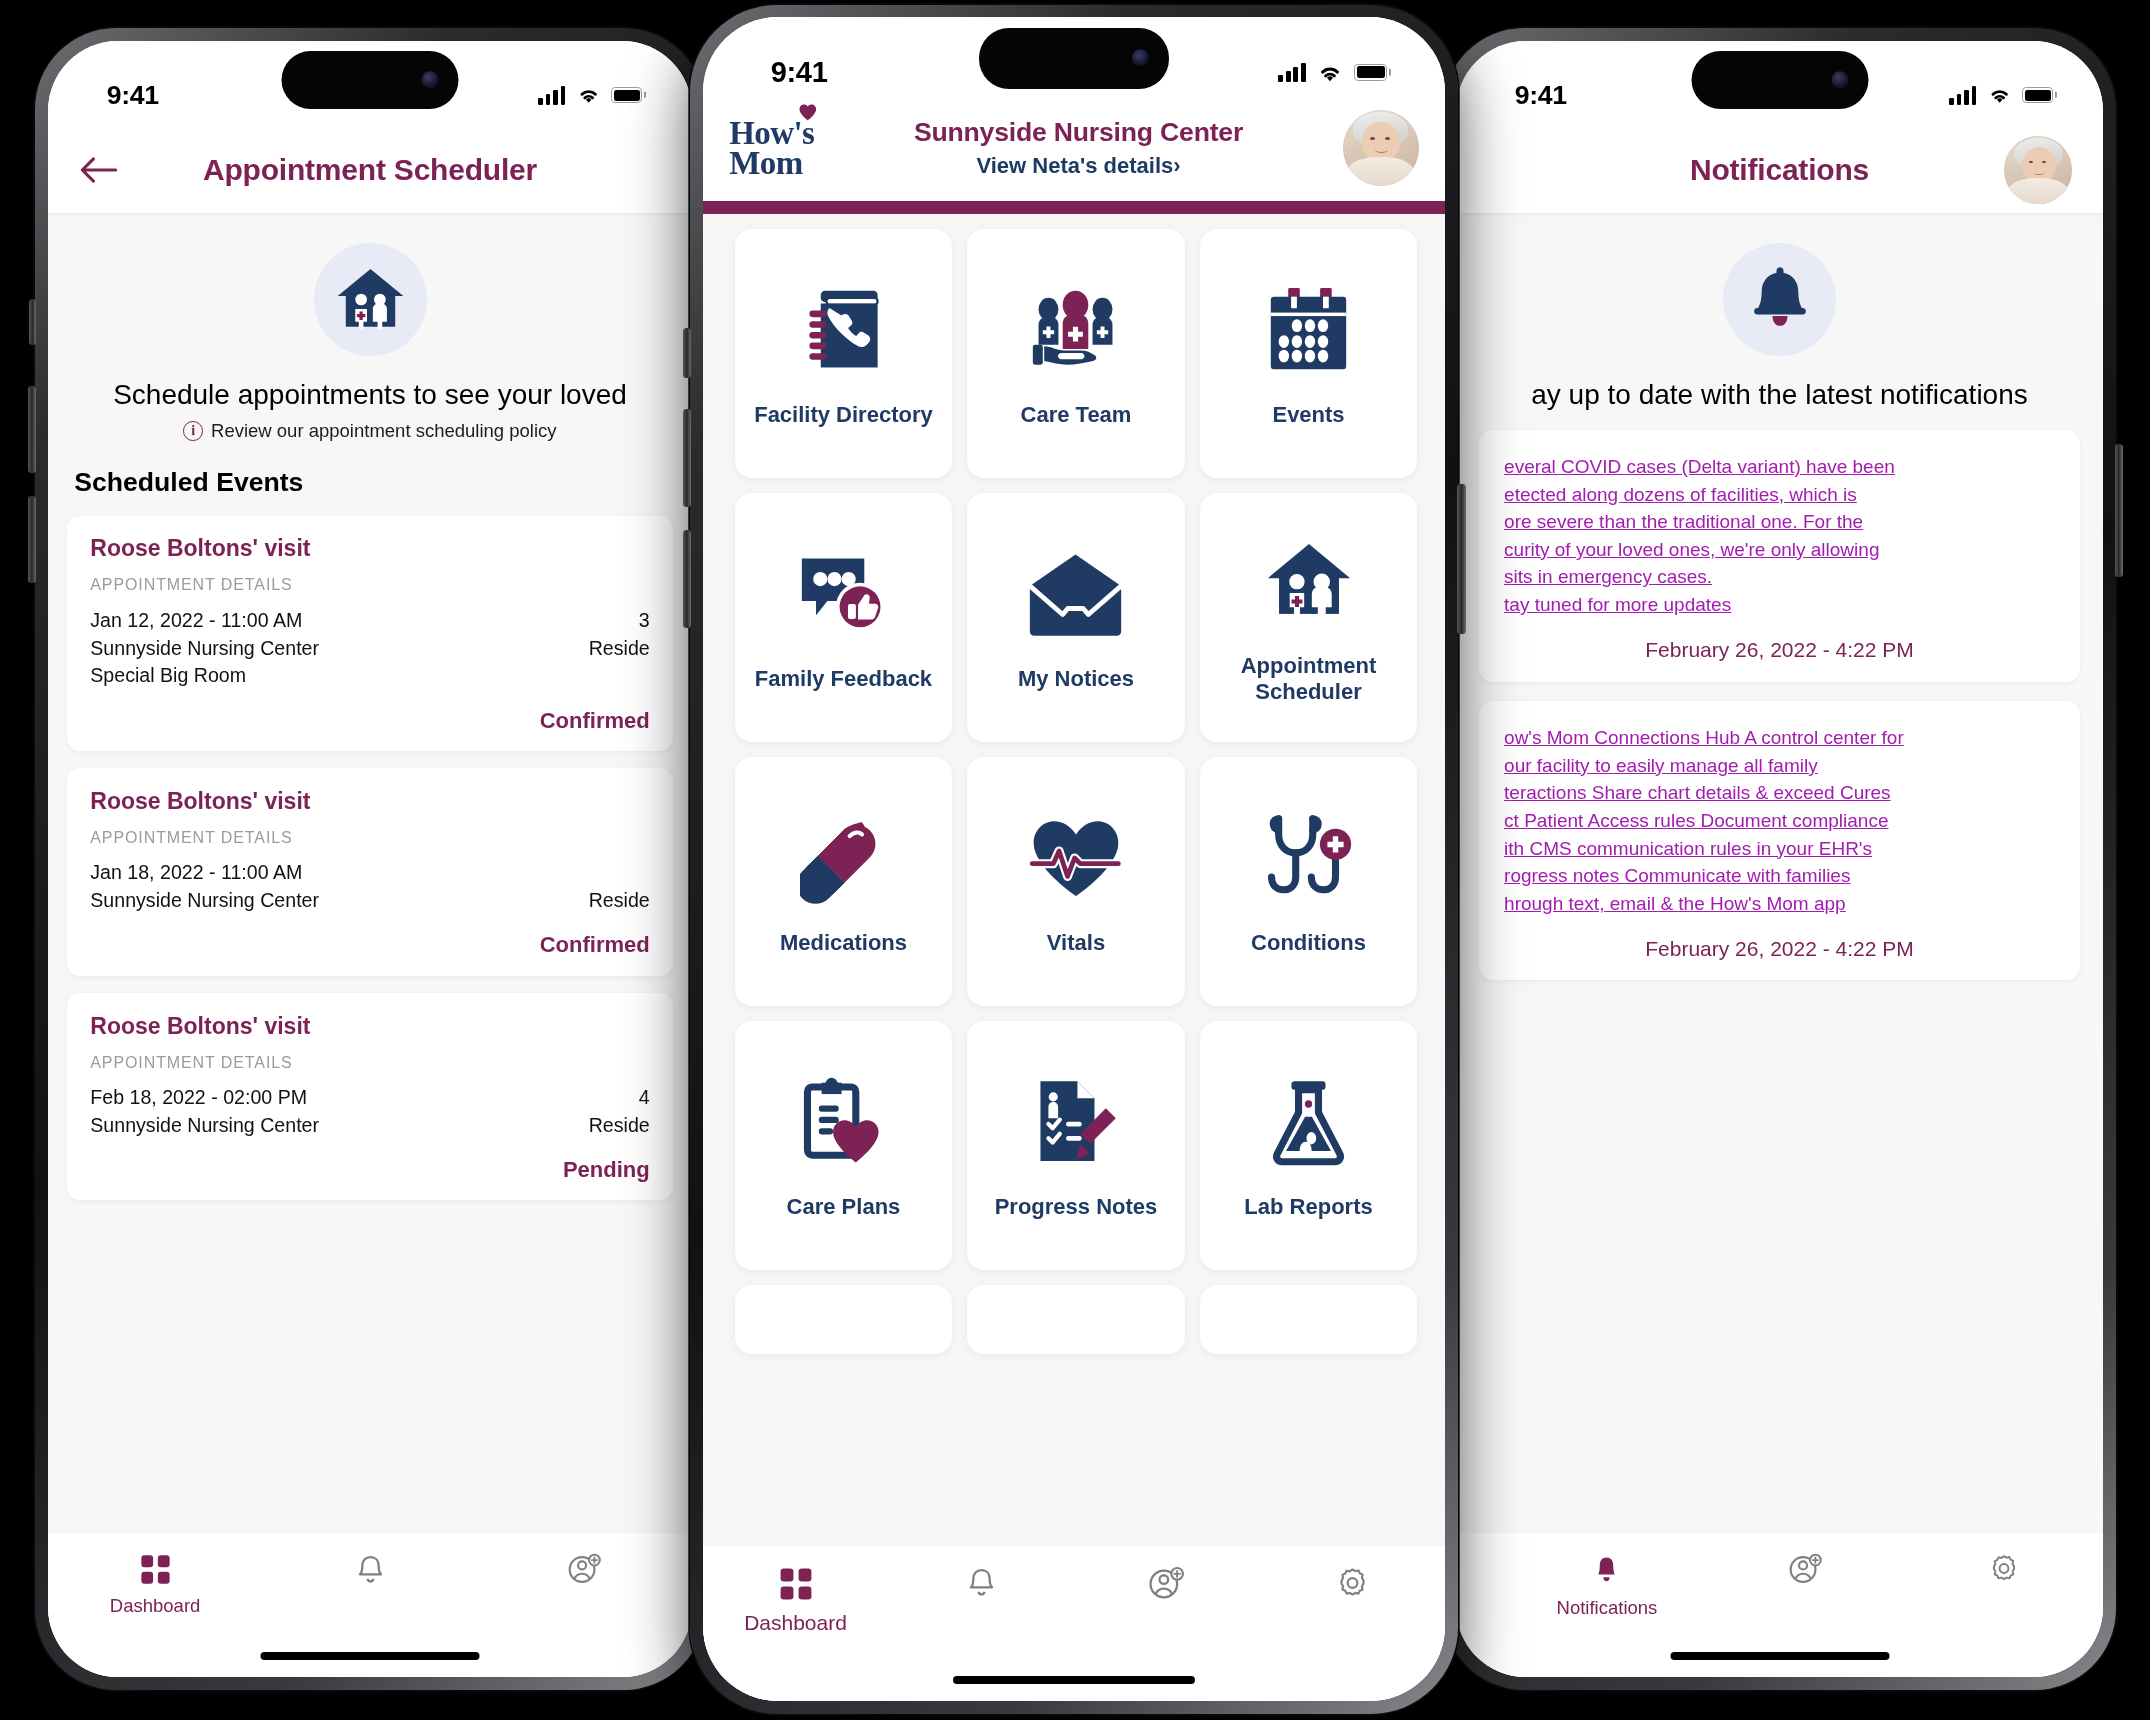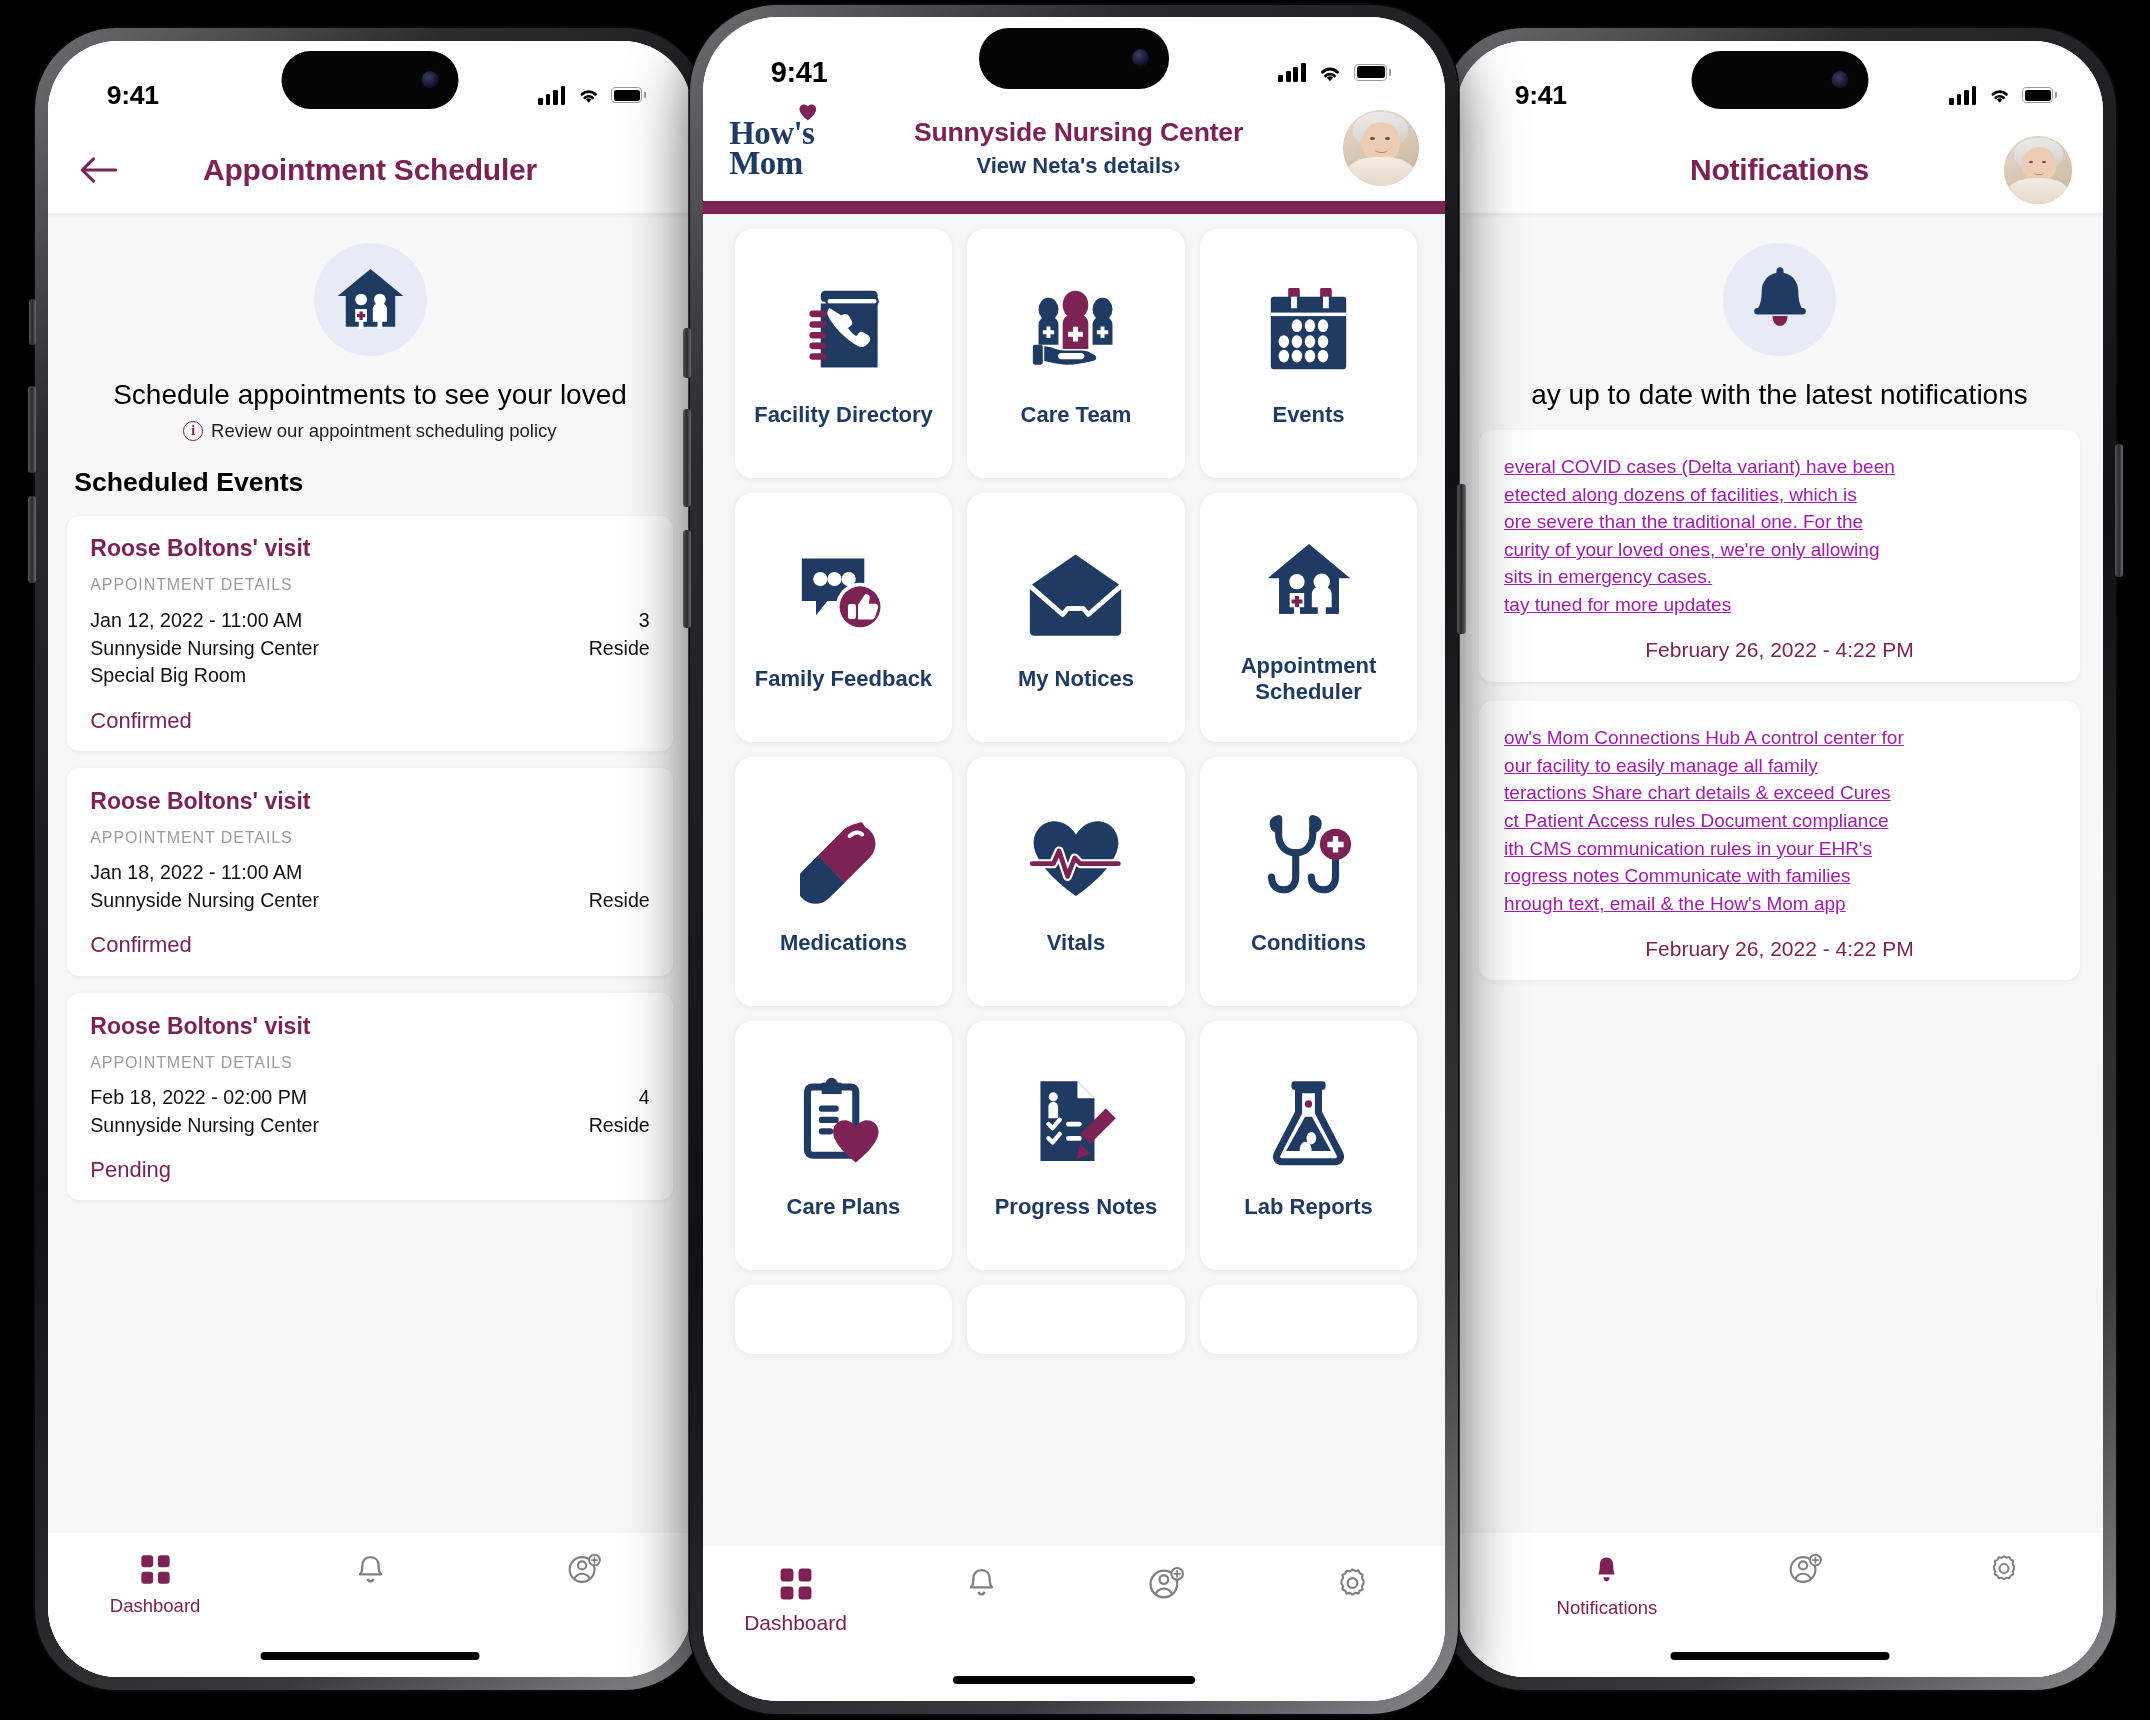--- a/index.html
+++ b/index.html
@@ -121,21 +121,21 @@
   
   .appt-card {
     background:#fff; border-radius: 12.7px; margin: 17.3px 19.6px 0 19.6px;
     padding: 19.6px 23px 17.3px 23px; box-shadow: 0 1.2px 5.8px rgba(0,0,0,.05);
   }
   .appt-name { font-size:23px; font-weight:700; color:#7c2255; }
   .appt-label { font-size:16px; color:#9b9b9b; letter-spacing:0.9px; margin-top: 14px; }
   .appt-grid { display:flex; justify-content:space-between; margin-top:12.7px; }
   .appt-left div, .appt-right div { font-size:19.6px; color:#111; line-height:1.42; }
   .appt-right { text-align:right; }
-  .appt-status { text-align:left; font-size:22px; color:#7c2255; margin-top:17.3px; }
+  .appt-status { text-align:right; font-size:22px; color:#7c2255; margin-top:17.3px;font-weight:bold; }
 
   
   .note-card {
     background:#fff; border-radius: 14px; margin: 19.6px 23px 0 23px;
     padding: 23px 25.4px 19.6px 25.4px; box-shadow: 0 1.2px 5.8px rgba(0,0,0,.05);
   }
   .note-body { font-size:19px; color:#a21caf; line-height:1.45;text-decoration:underline; }
   .note-time { text-align:center; font-size:21px; color:#7c2255; margin-top: 19.6px; }
 
   

